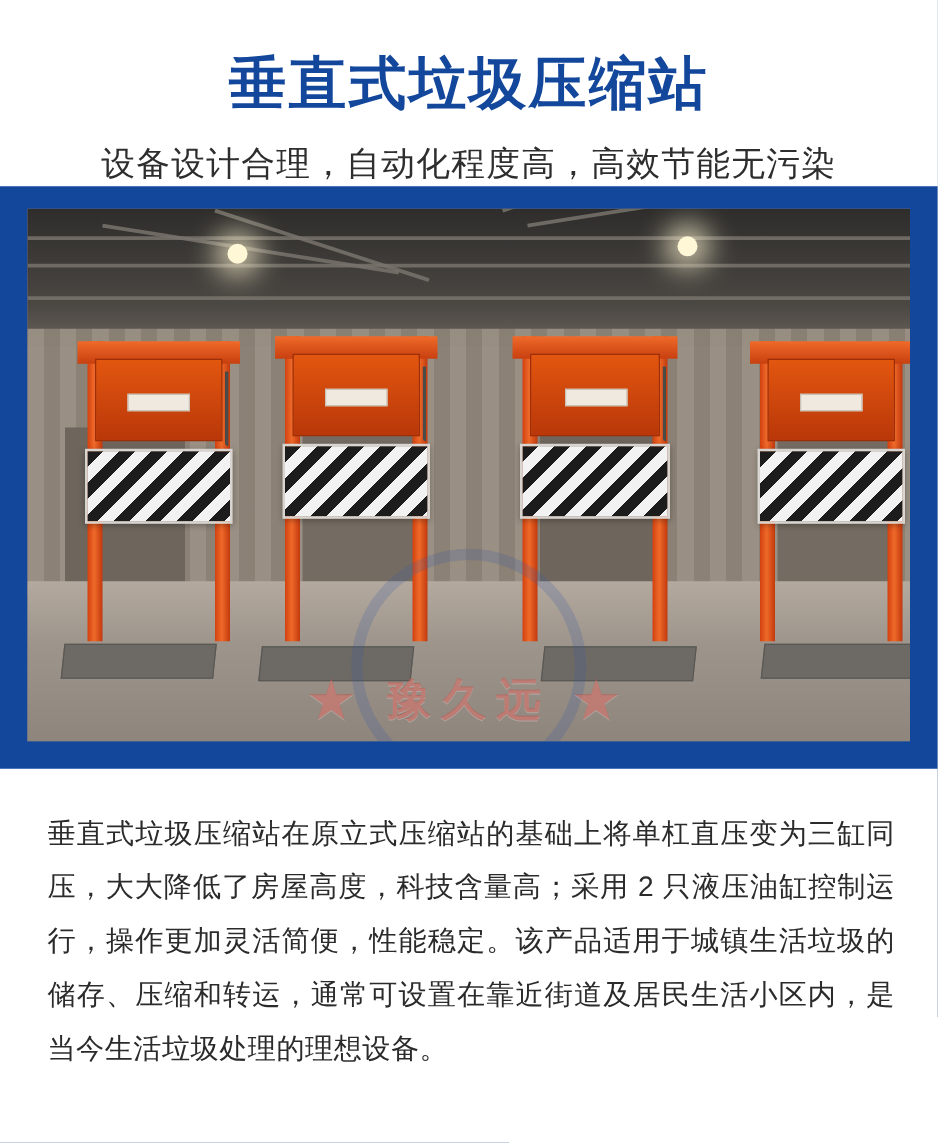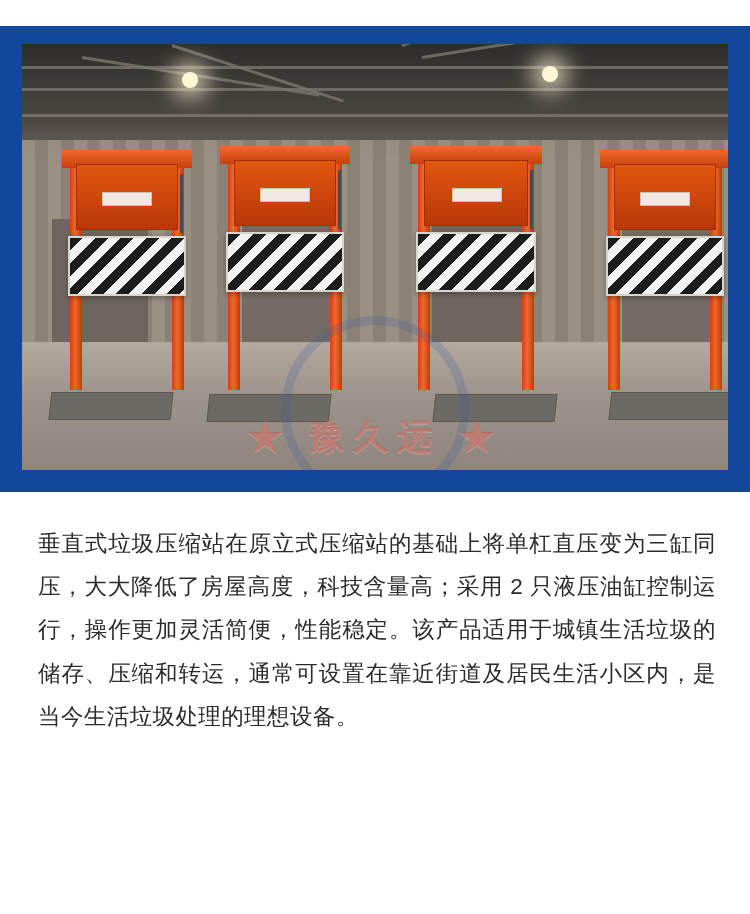--- a/index.html
+++ b/index.html
@@ -43,21 +43,20 @@
     font-size: 27px;
     color: #2e2e2e;
     letter-spacing: 1px;
     margin: 0;
     padding: 14px 0 0 0;
     line-height: 1.3;
   }
 
   
   .photo-band {
-    margin-top: 26px;
     background: #13479c;
     padding: 18px 22px 22px 22px;
     position: relative;
   }
 
   .photo {
     position: relative;
     width: 100%;
     height: 426px;
     overflow: hidden;
@@ -193,20 +192,24 @@
     color: #2b2b2b;
     text-align: justify;
     letter-spacing: 0.4px;
   }
 </style>
 </head>
 <body>
 
 <div class="page">
 
+  <div class="header">
+    <h1 class="title">垂直式垃圾压缩站</h1>
+    <p class="subtitle">设备设计合理，自动化程度高，高效节能无污染</p>
+  </div>
 
   <div class="photo-band">
     <div class="photo">
       <div class="scene">
 
         <div class="roof"></div>
 
         <div class="truss" style="top:22px; left:0px; width:760px;"></div>
         <div class="truss" style="top:44px; left:0px; width:760px;"></div>
         <div class="truss" style="top:70px; left:0px; width:760px;"></div>

